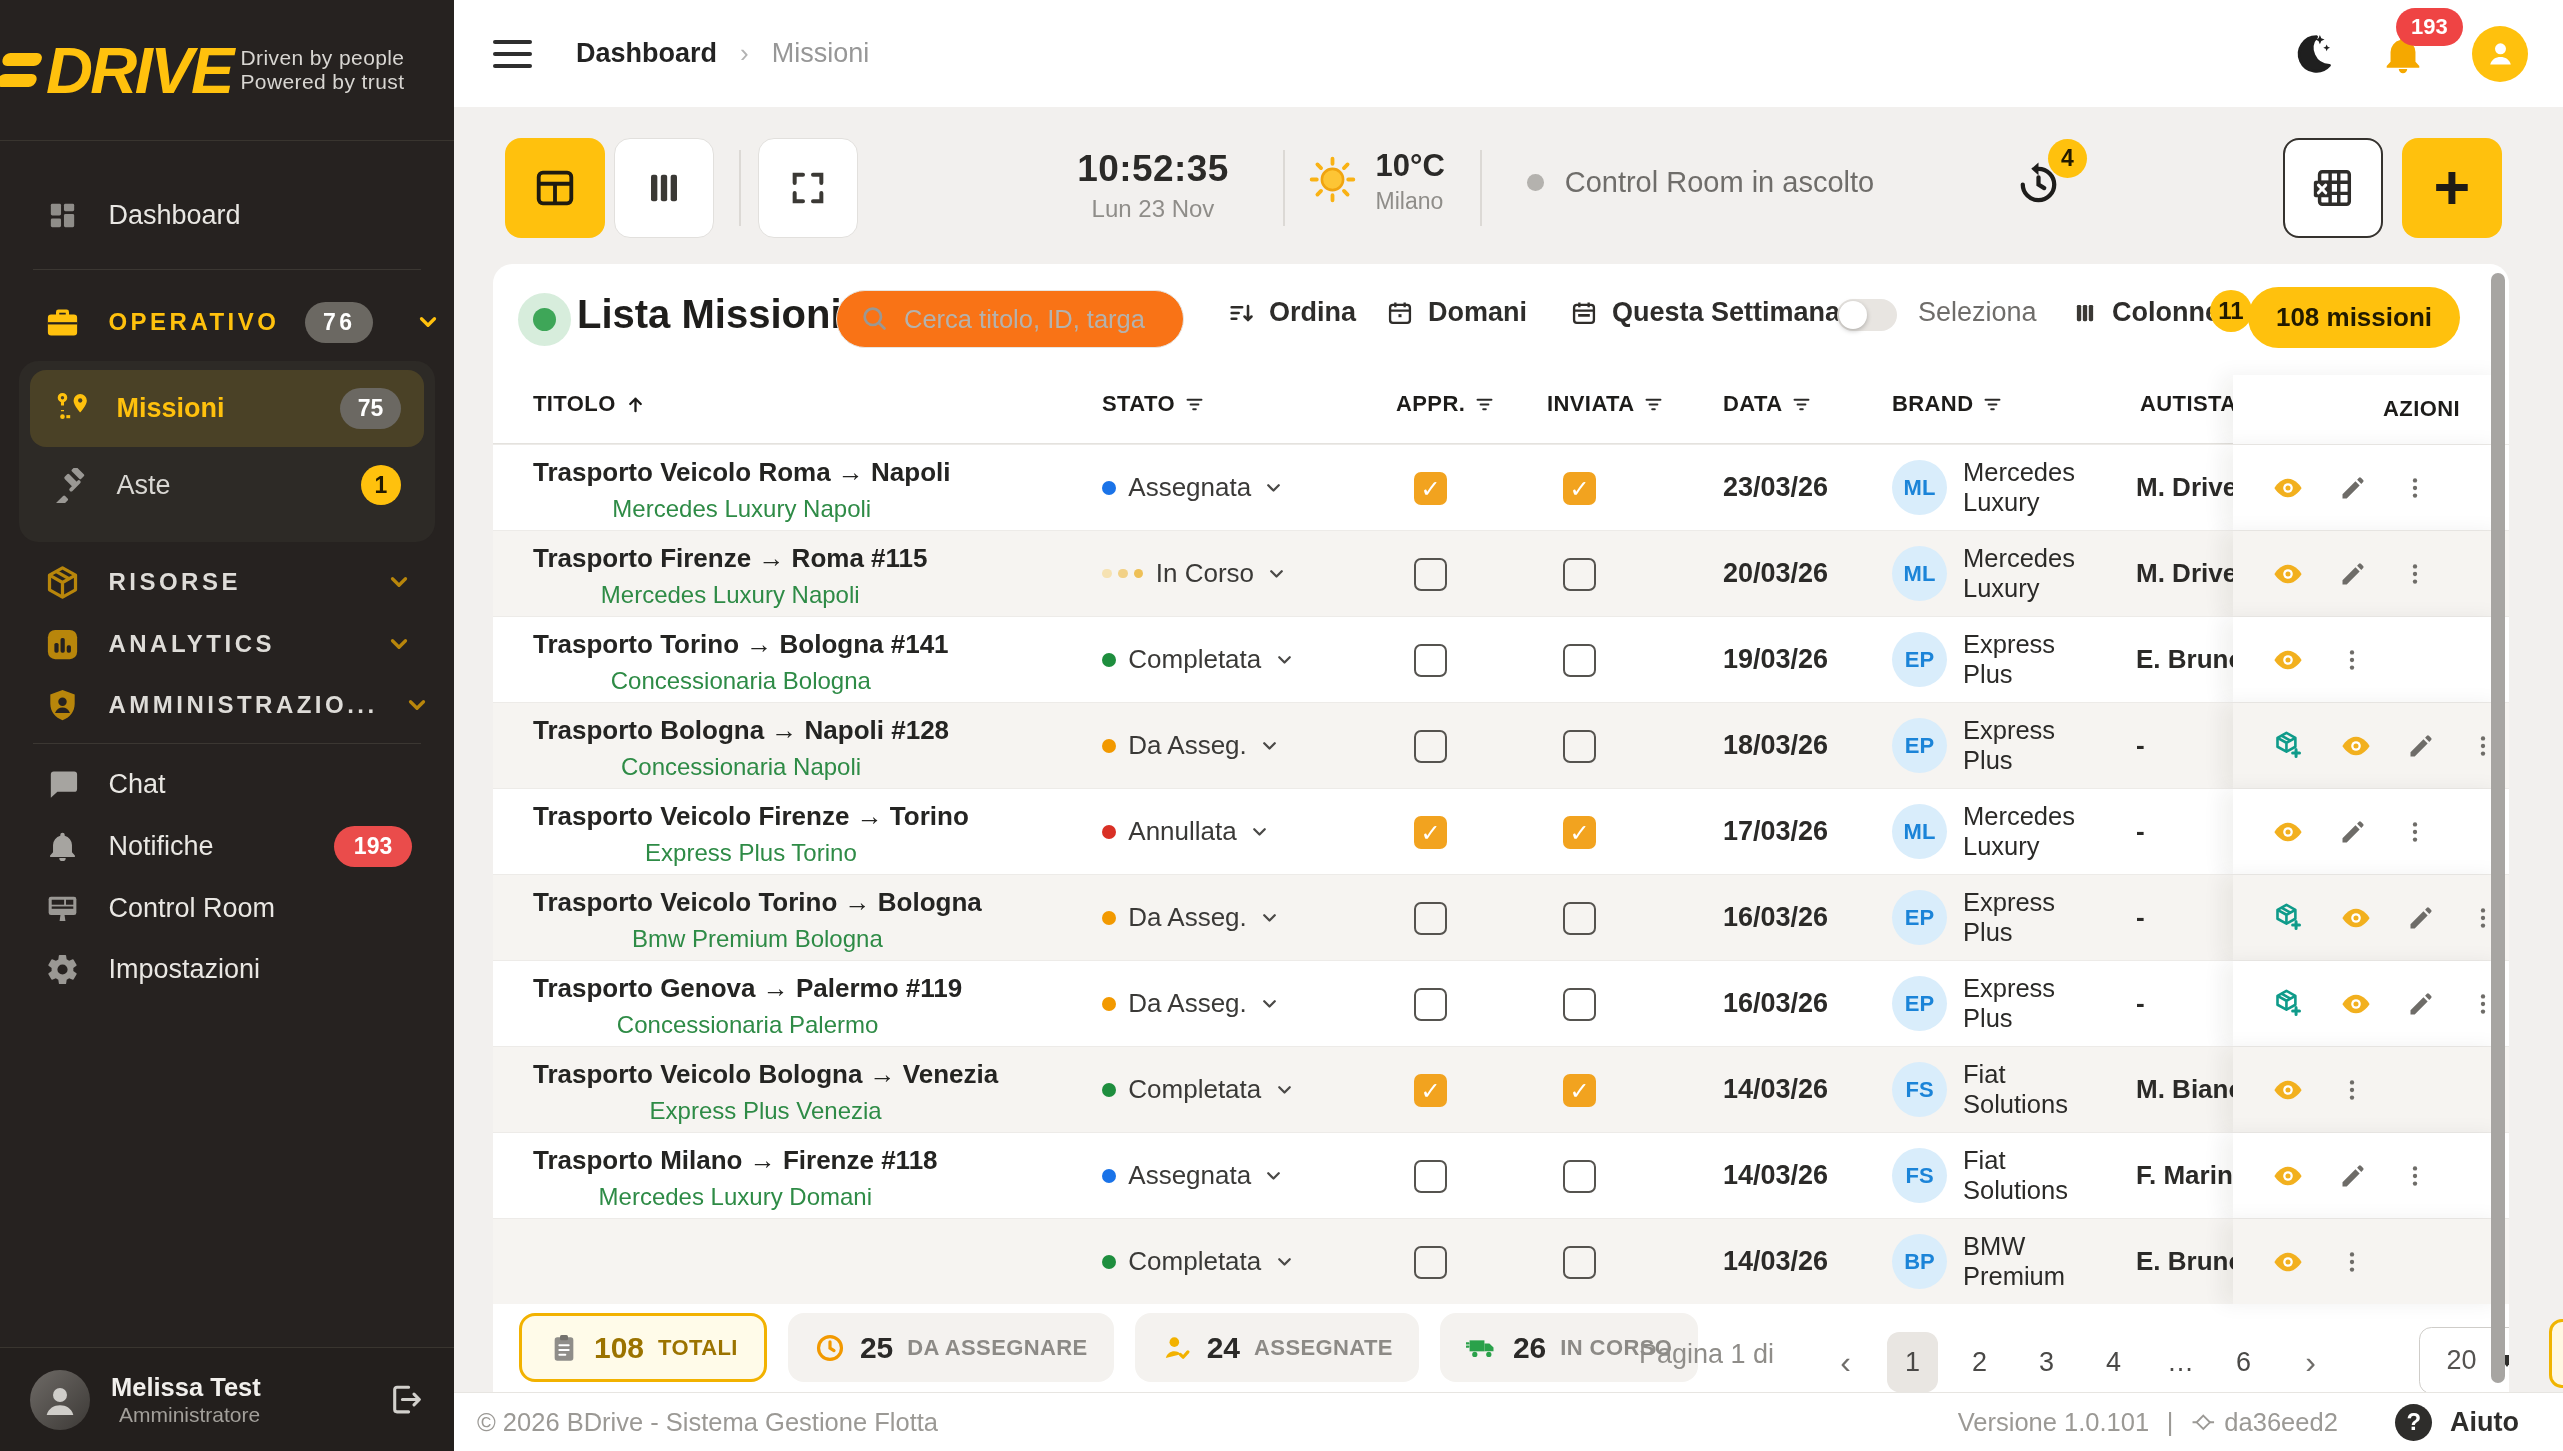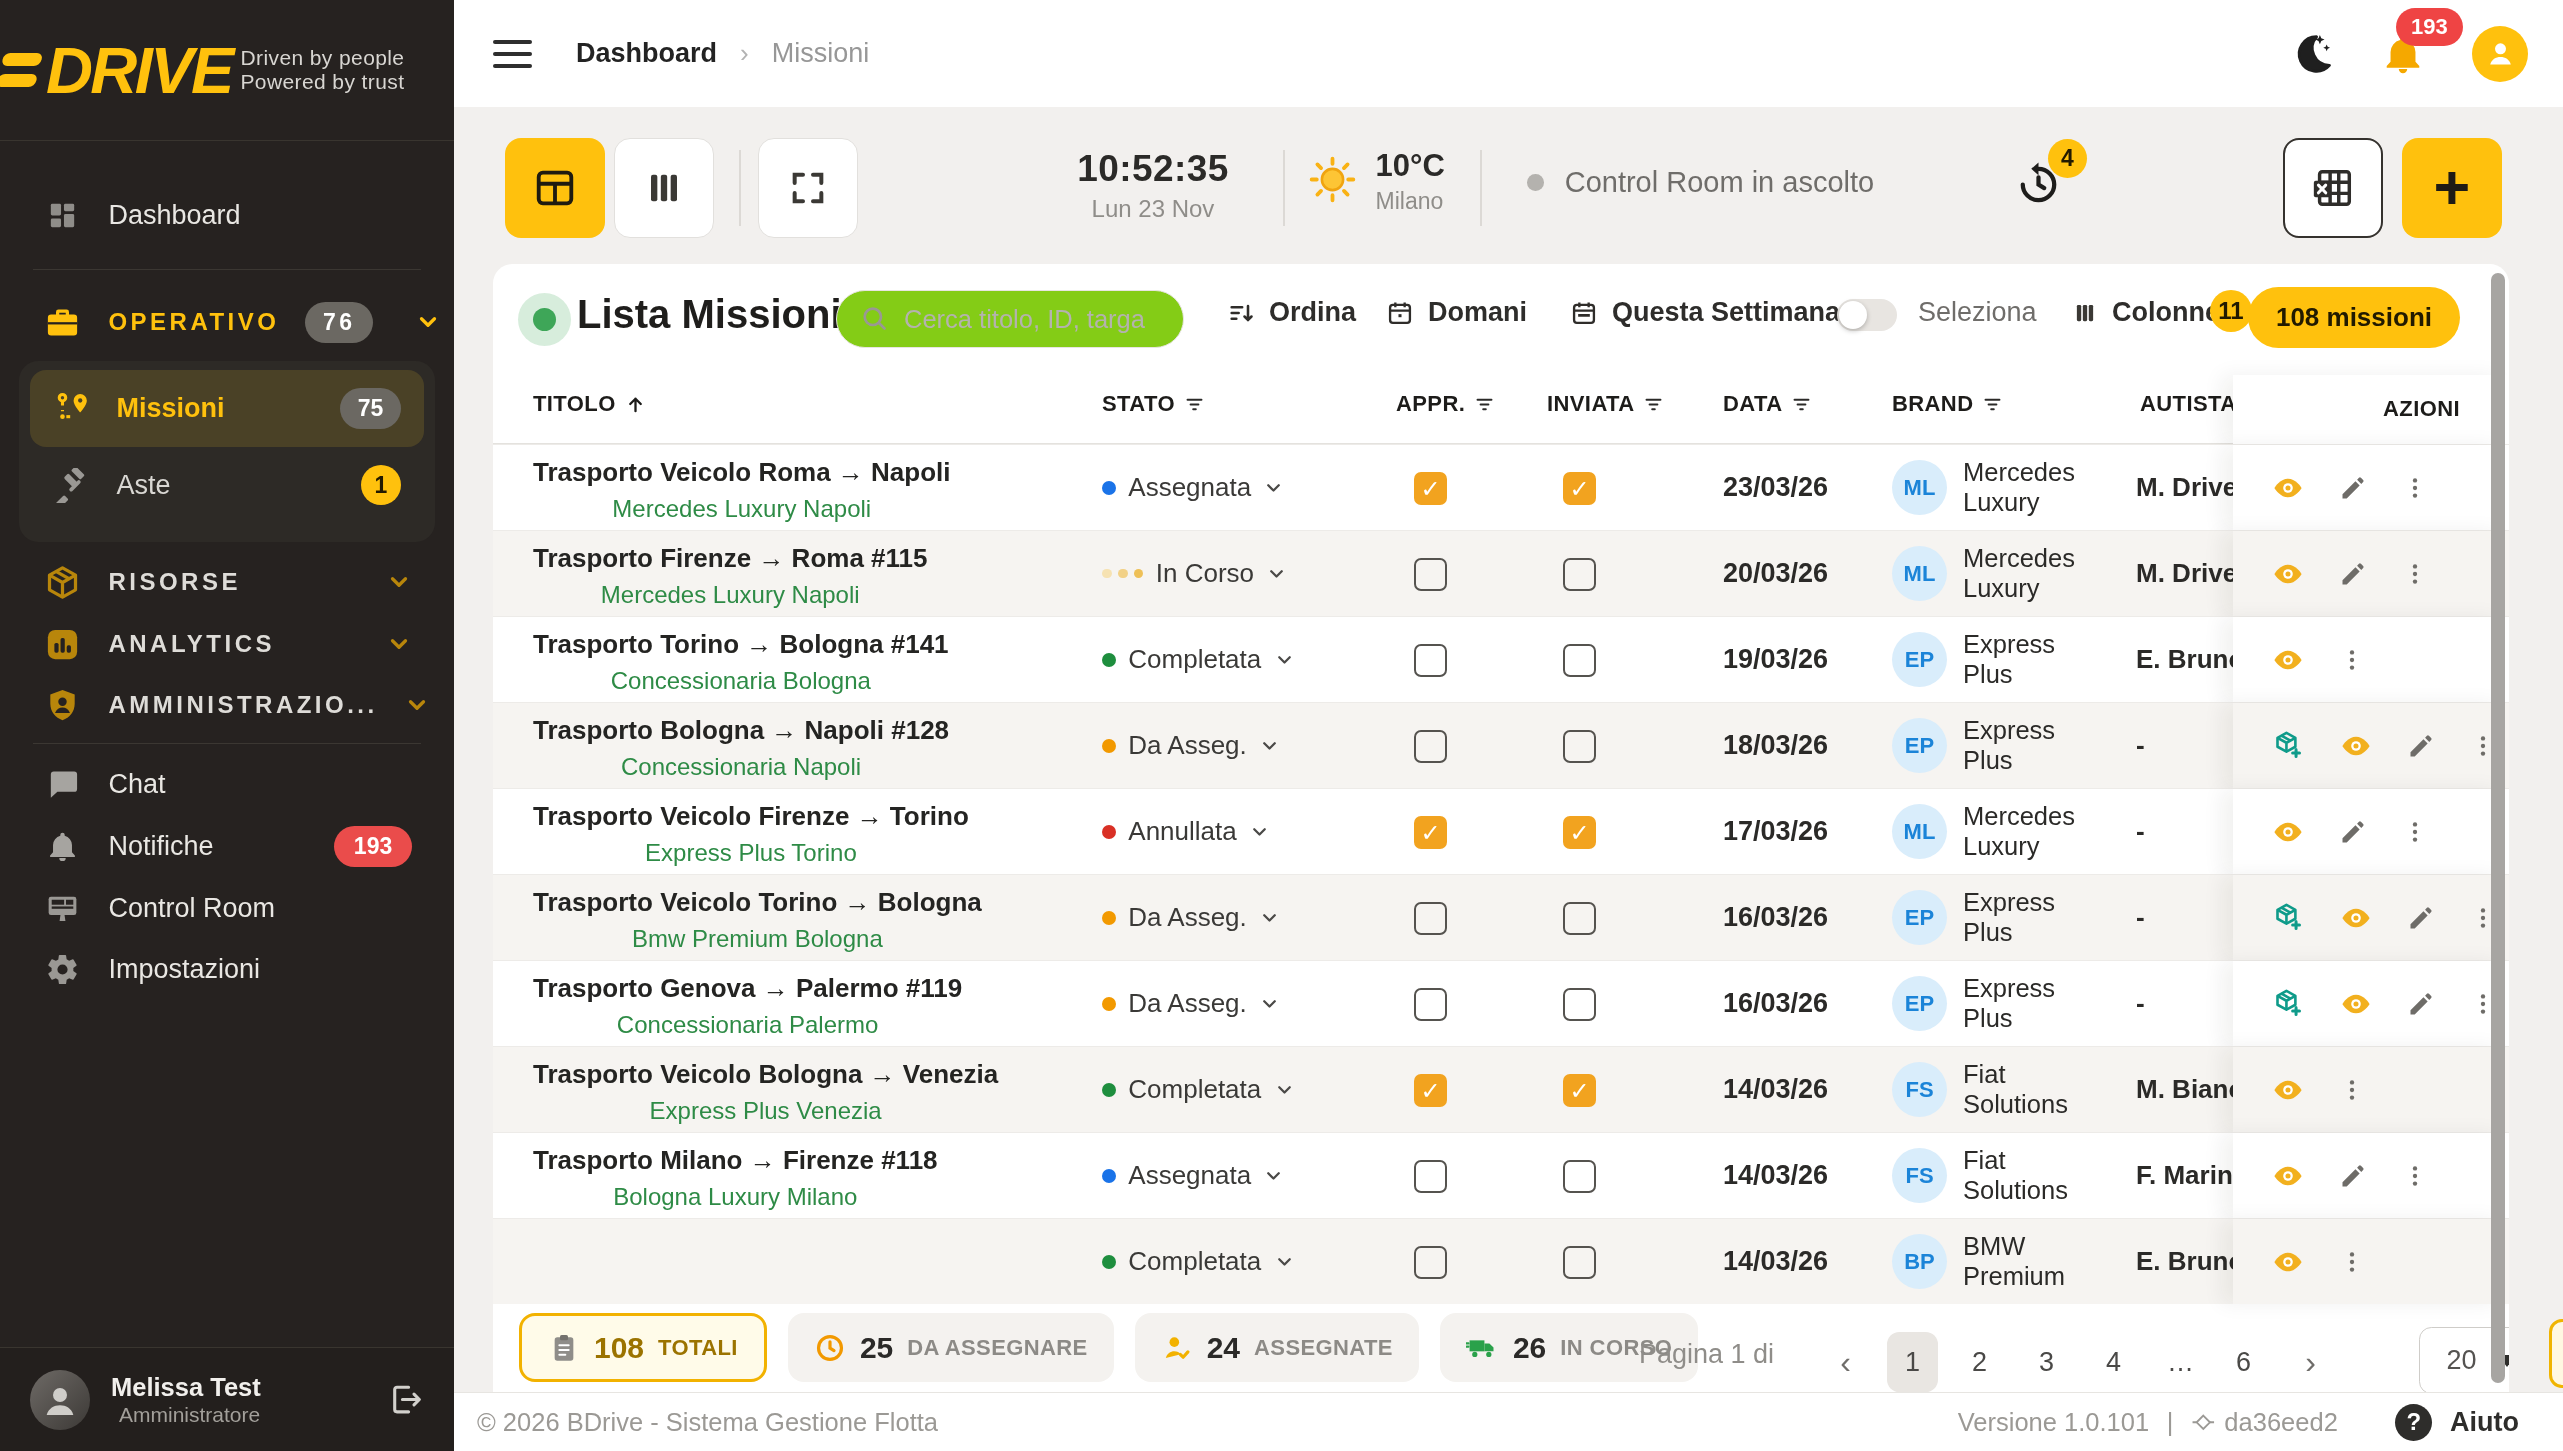--- a/index.html
+++ b/index.html
@@ -66,21 +66,21 @@
   .hist-badge{position:absolute;top:-19.4px;left:35px;width:39px;height:39px;border-radius:50%;background:#ffc10d;color:#221a00;font-size:23px;font-weight:800;display:flex;align-items:center;justify-content:center;}
 
   
   .card{position:absolute;left:493px;top:264px;width:2016px;height:1128px;background:#fff;border-radius:19.4px 19.4px 0 0;overflow:hidden;z-index:1;}
   .list-head{position:relative;height:111px;}
   .pulse-wrap{position:absolute;left:24.6px;top:29px;width:53px;height:53px;display:flex;align-items:center;justify-content:center;}
   .pulse-halo{position:absolute;width:53px;height:53px;border-radius:50%;background:rgba(72,173,96,.22);animation:halo 1.8s ease-out infinite;}
   .pulse-dot{width:23px;height:23px;border-radius:50%;background:#3ba457;}
   @keyframes halo{0%{transform:scale(.6);opacity:.9}100%{transform:scale(1.25);opacity:.15}}
   .list-title{position:absolute;left:84px;top:28px;font-size:40px;font-weight:700;color:#1f1e1c;}
-  .search-pill{position:absolute;left:343px;top:26px;width:348px;height:58px;background:#84cc16;border:1.3px solid #e7e5e1;border-radius:29px;display:flex;align-items:center;gap:14px;padding:0 23px;overflow:hidden;}
+  .search-pill{position:absolute;left:343px;top:26px;width:348px;height:58px;background:#f97316;border:1.3px solid #e7e5e1;border-radius:29px;display:flex;align-items:center;gap:14px;padding:0 23px;overflow:hidden;}
   .search-pill input{border:none;outline:none;background:transparent;font-size:25.5px;color:#4a4a4a;width:100%;}
   .search-pill input::placeholder{color:#b4b2ae;}
   .hbtn{position:absolute;top:33px;display:flex;align-items:center;gap:14px;font-size:27px;font-weight:600;color:#2e2d2b;cursor:pointer;}
   .hbtn.muted{font-weight:400;color:#6f6d6a;}
   .toggle{position:absolute;left:1344px;top:35px;width:60px;height:32px;border-radius:16px;background:#e8e5e1;cursor:pointer;}
   .toggle i{position:absolute;left:1.8px;top:1.8px;width:28px;height:28px;border-radius:50%;background:#fff;box-shadow:0 1.8px 5.3px rgba(0,0,0,.25);}
   .col-badge{position:absolute;left:1717px;top:26px;width:42px;height:42px;border-radius:50%;background:#ffc10d;color:#221a00;font-size:24px;font-weight:800;display:flex;align-items:center;justify-content:center;}
   .total-pill{position:absolute;right:49px;top:23px;background:#ffc10d;color:#221a00;font-size:26px;font-weight:800;border-radius:879px;padding:15px 28px;cursor:pointer;}
 
   
@@ -911,21 +911,21 @@
                   <circle cx="12" cy="12" r="2"></circle>
                   <circle cx="12" cy="19" r="2"></circle>
                 </g>
               </svg>
             </span>
           </span>
         </div>
         <div class="trow">
           <span class="cell-title">
             <span class="row-title">Trasporto Milano → Firenze #118</span>
-            <span class="row-sub">Bologna Luxury Milano</span>
+            <span class="row-sub">Mercedes Luxury Domani</span>
           </span>
           <span class="cell-status">
             <span class="sdot" style="background:#1a73e8"></span>
             <span class="stxt">Assegnata</span>
             <svg width="21" height="21" viewBox="0 0 24 24" fill="none" stroke="#4a4947" stroke-width="2.6" stroke-linecap="round" stroke-linejoin="round">
               <path d="M6 9.5l6 6 6-6"></path>
             </svg>
           </span>
           <span class="cb appr"></span>
           <span class="cb inv"></span>

